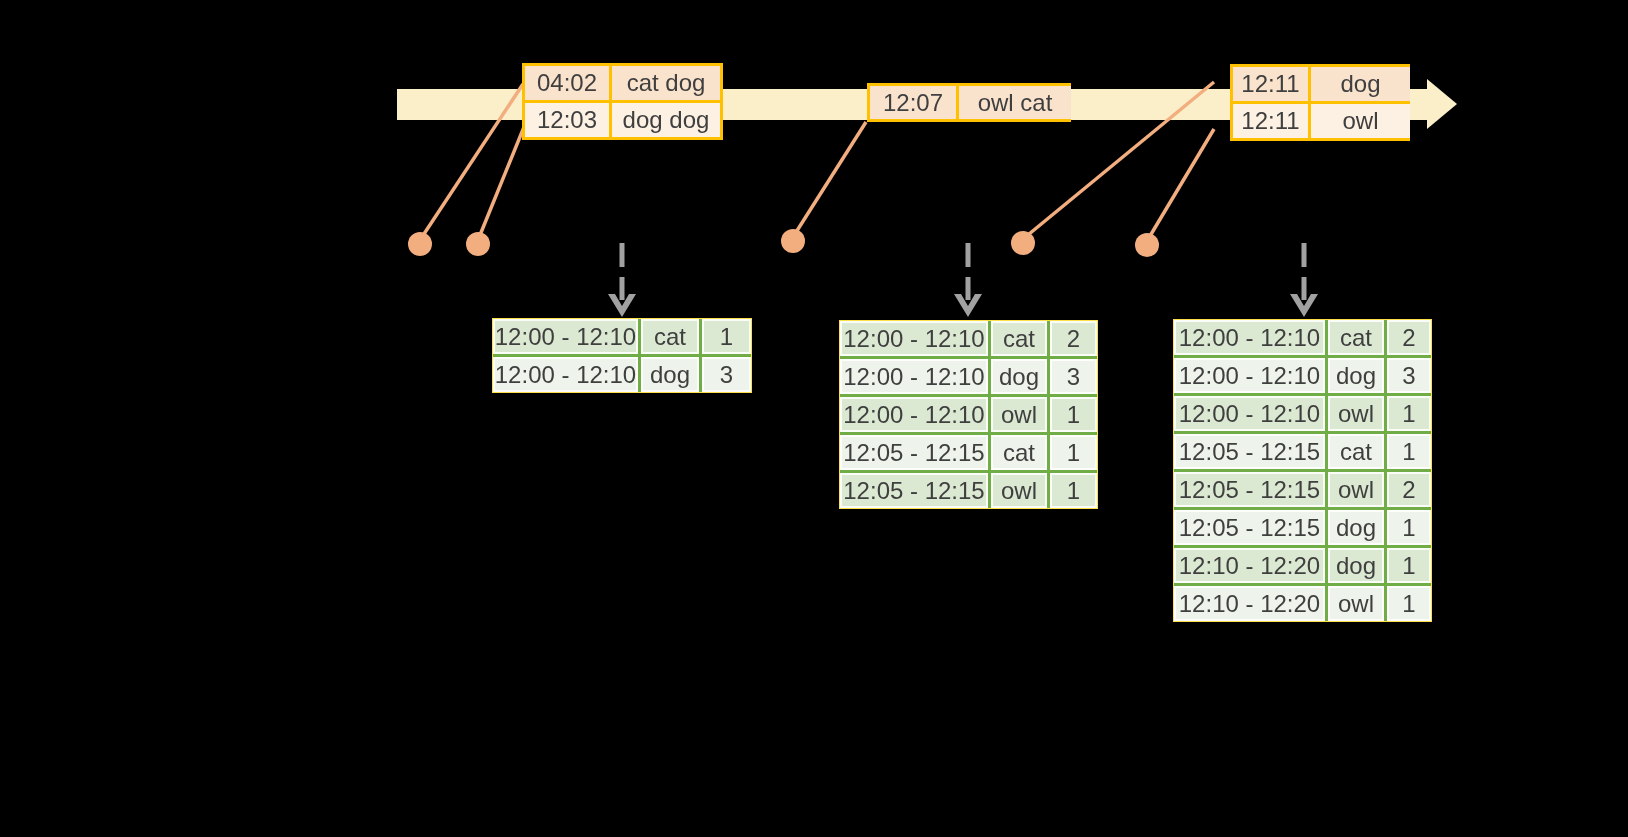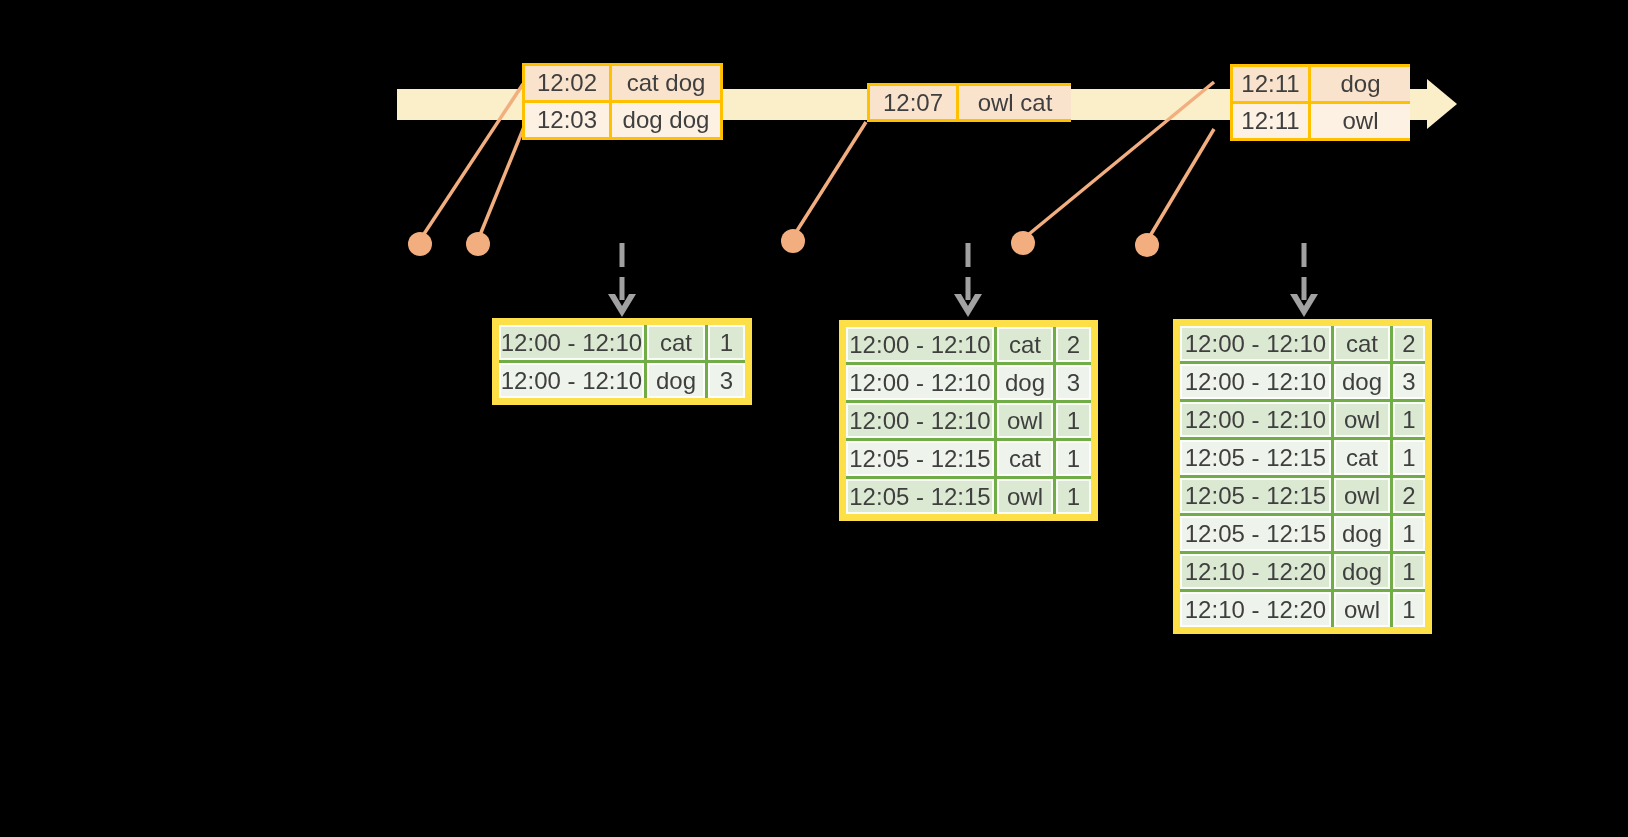--- a/index.html
+++ b/index.html
@@ -19,21 +19,21 @@
   .ecell{
     display:flex;align-items:center;justify-content:center;
     font-size:24px;color:#3F3F3F;
   }
   .edark{background:#FAE3CD;}
   .elight{background:#FDF1E3;text-align:right;}
 
   
   .gtable{
     position:absolute;display:grid;box-sizing:border-box;
-    border:7px solid #fde047;background:#70AD47;gap:3px;
+    border:1px solid #fde047;background:#70AD47;gap:3px;
   }
   .gcell{
     display:flex;align-items:center;justify-content:center;
     font-size:24px;color:#3F3F3F;
     box-shadow:inset 0 0 0 2px rgba(255,255,255,0.85);
   }
   .gdark{background:#DCE9D2;}
   .glight{background:#EEF4EB;}
   .gcell.first{justify-content:center;}
 </style>
@@ -73,21 +73,21 @@
         <path d="M954 294 L968 317 L982 294 L975 294 L968 306 L961 294 Z" stroke="none"></path>
       </g>
       <g>
         <line x1="1304" y1="243" x2="1304" y2="300" stroke-width="5" stroke-dasharray="24 10" fill="none"></line>
         <path d="M1290 294 L1304 317 L1318 294 L1311 294 L1304 306 L1297 294 Z" stroke="none"></path>
       </g>
     </g>
   </svg>
 
   <div class="etable" style="left:522px;top:63px;width:201px;grid-template-columns:84px 108px;grid-auto-rows:34px;">
-      <div class="ecell edark">12:02</div>
+      <div class="ecell edark">04:02</div>
       <div class="ecell edark">cat dog</div>
       <div class="ecell elight">12:03</div>
       <div class="ecell elight">dog dog</div>
     </div>
 
   <div class="etable" style="left:867px;top:83px;width:204px;grid-template-columns:86px 112px;grid-auto-rows:33px;">
       <div class="ecell edark">12:07</div>
       <div class="ecell edark">owl cat</div>
     </div>
 

